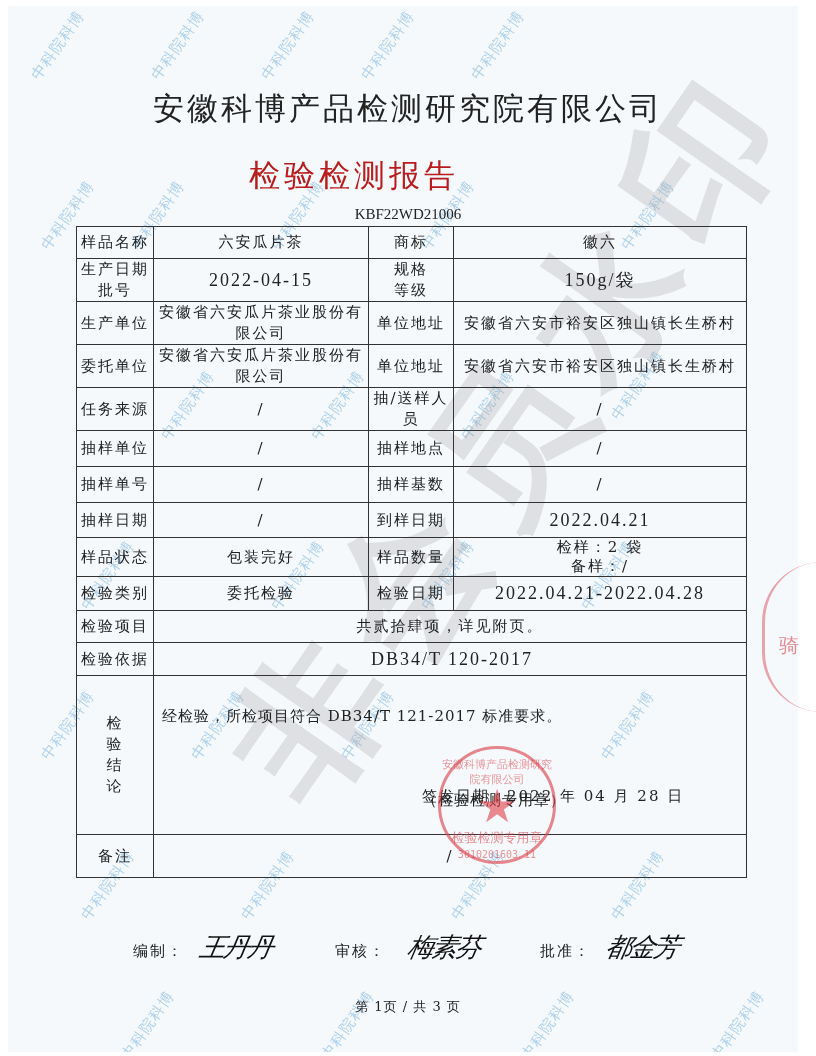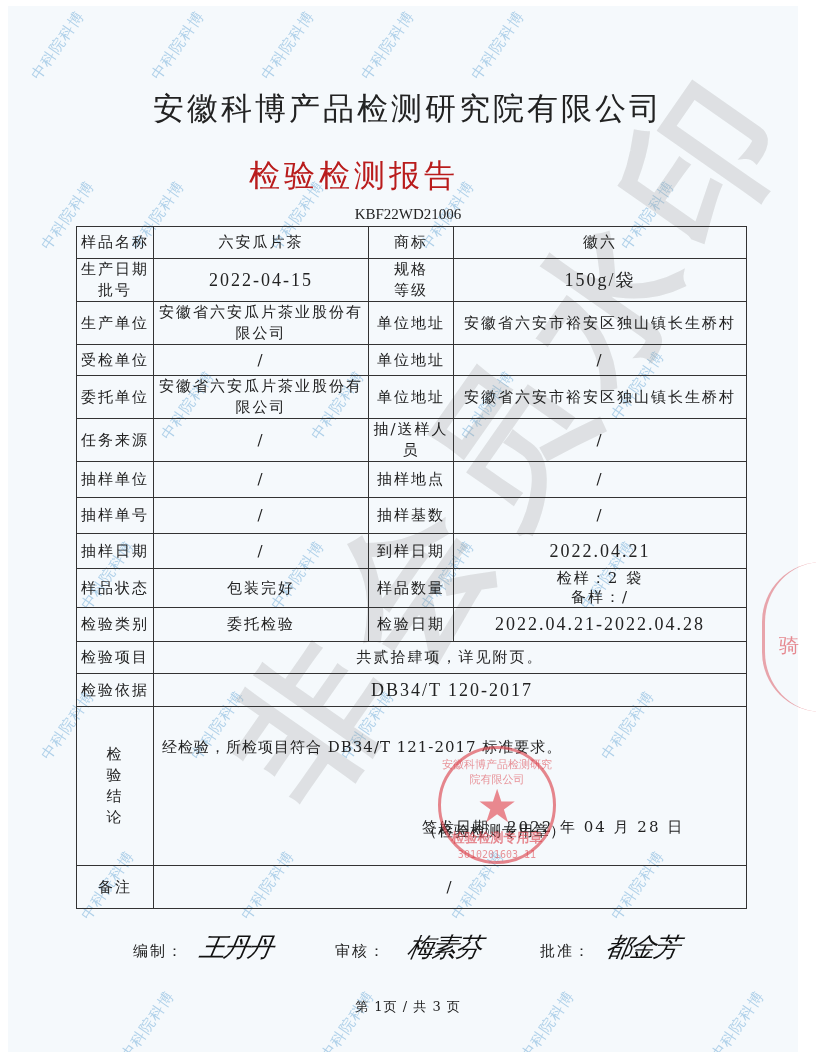--- a/index.html
+++ b/index.html
@@ -59,21 +59,21 @@
       position: absolute; left: 438px; top: 746px; width: 118px; height: 118px;
       border-radius: 50%; border: 3px solid rgba(220,70,80,0.65); z-index: 3;
       pointer-events: none;
     }
     .stamp .star {
       position: absolute; left: 0; width: 100%; top: 30px; text-align: center;
       color: rgba(225,60,70,0.6); font-size: 46px; font-family: "DejaVu Sans", sans-serif;
     }
     .stamp .stamp-bottom {
       position: absolute; left: 0; width: 100%; top: 80px; text-align: center;
-      color: rgba(220,60,70,0.6); font-size: 13px; font-weight: bold;
+      color: rgba(220,60,70,0.6); font-size: 13px; font-weight: normal;
       font-family: "DejaVu Sans", sans-serif;
     }
     .stamp .stamp-code {
       position: absolute; left: 0; width: 100%; top: 100px; text-align: center;
       color: rgba(220,60,70,0.55); font-size: 10px; font-family: "DejaVu Sans Mono", monospace;
     }
     .stamp .stamp-top {
       position: absolute; left: 0; width: 100%; top: 8px; text-align: center;
       color: rgba(220,60,70,0.55); font-size: 11px; font-family: "DejaVu Sans", sans-serif;
     }
@@ -160,26 +160,20 @@
     <td class="num">2022-04-15</td>
     <td class="lbl"><span>规格</span><br><span>等级</span></td>
     <td class="num">150g/袋</td>
   </tr>
   <tr style="height:42px">
     <td class="lbl">生产单位</td>
     <td><span>安徽省六安瓜片茶业股份有</span><br><span>限公司</span></td>
     <td class="lbl">单位地址</td>
     <td>安徽省六安市裕安区独山镇长生桥村</td>
   </tr>
-  <tr style="height:31px">
-    <td class="lbl">受检单位</td>
-    <td>/</td>
-    <td class="lbl">单位地址</td>
-    <td>/</td>
-  </tr>
   <tr style="height:42px">
     <td class="lbl">委托单位</td>
     <td><span>安徽省六安瓜片茶业股份有</span><br><span>限公司</span></td>
     <td class="lbl">单位地址</td>
     <td>安徽省六安市裕安区独山镇长生桥村</td>
   </tr>
   <tr style="height:43px">
     <td class="lbl">任务来源</td>
     <td>/</td>
     <td class="lbl"><span>抽/送样人</span><br><span>员</span></td>

